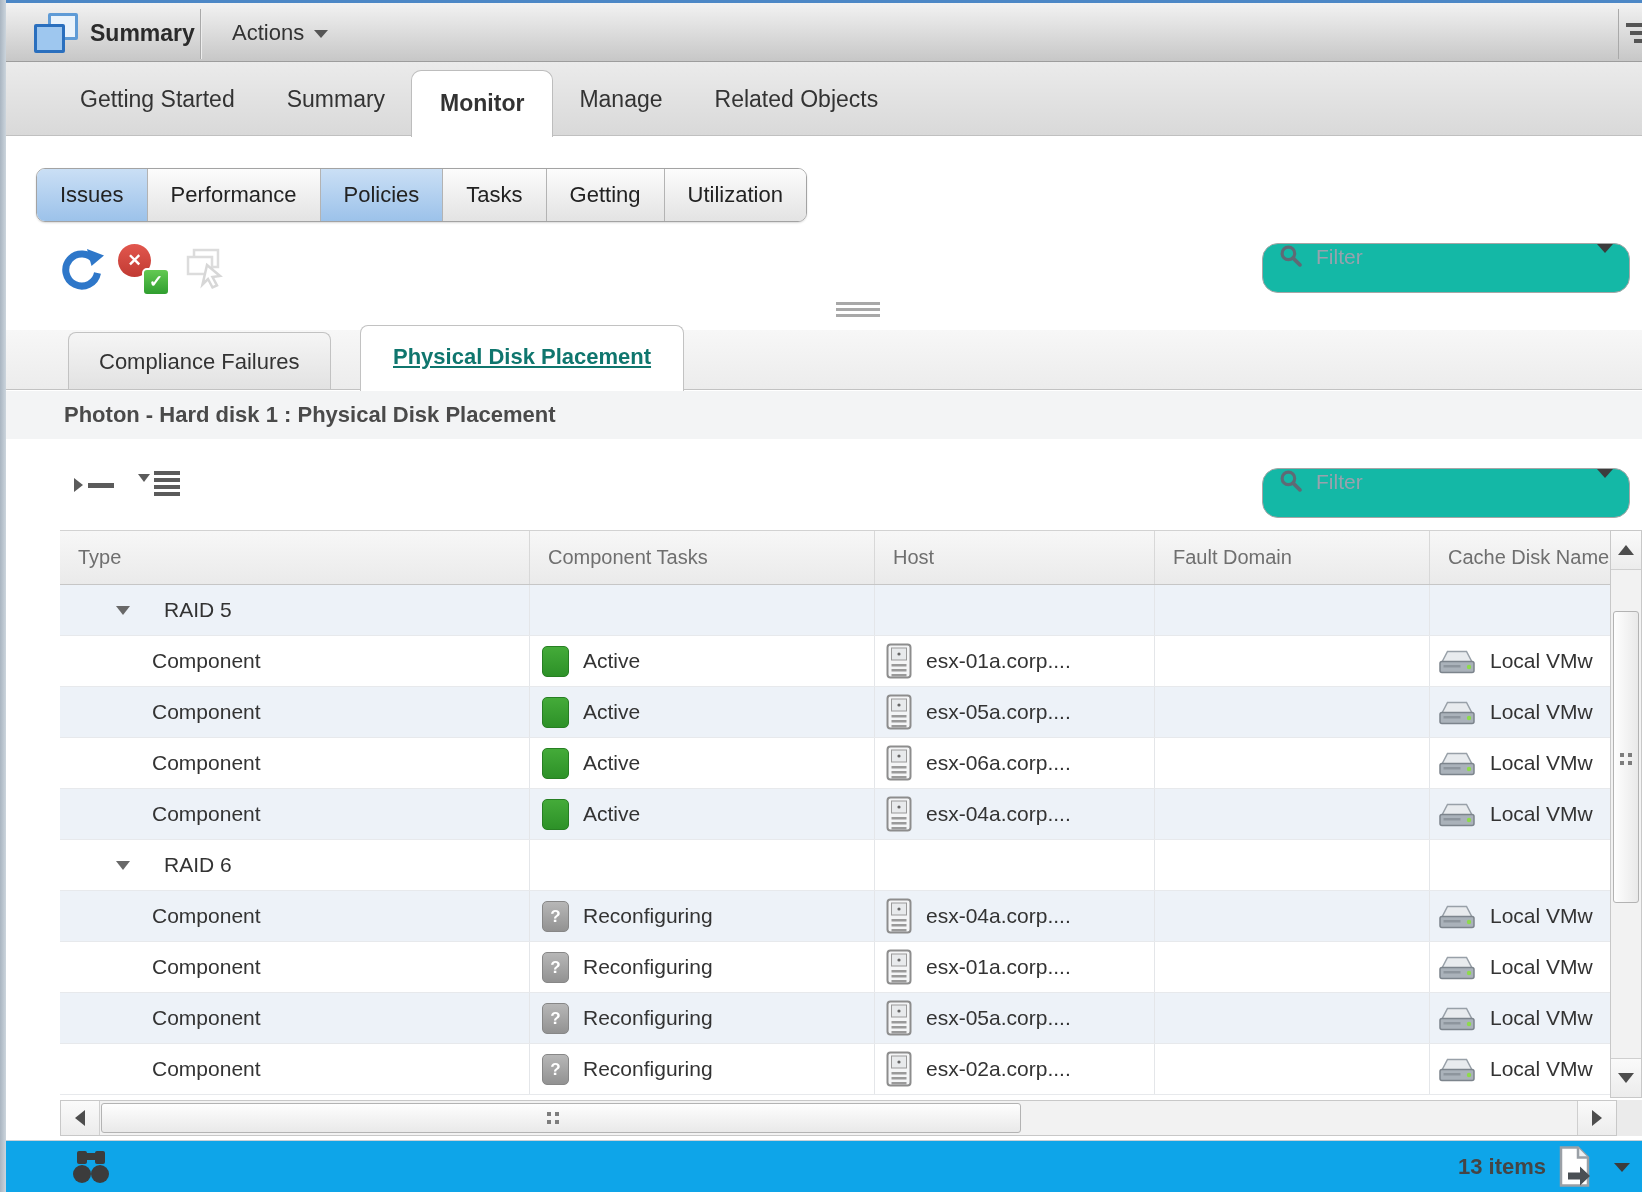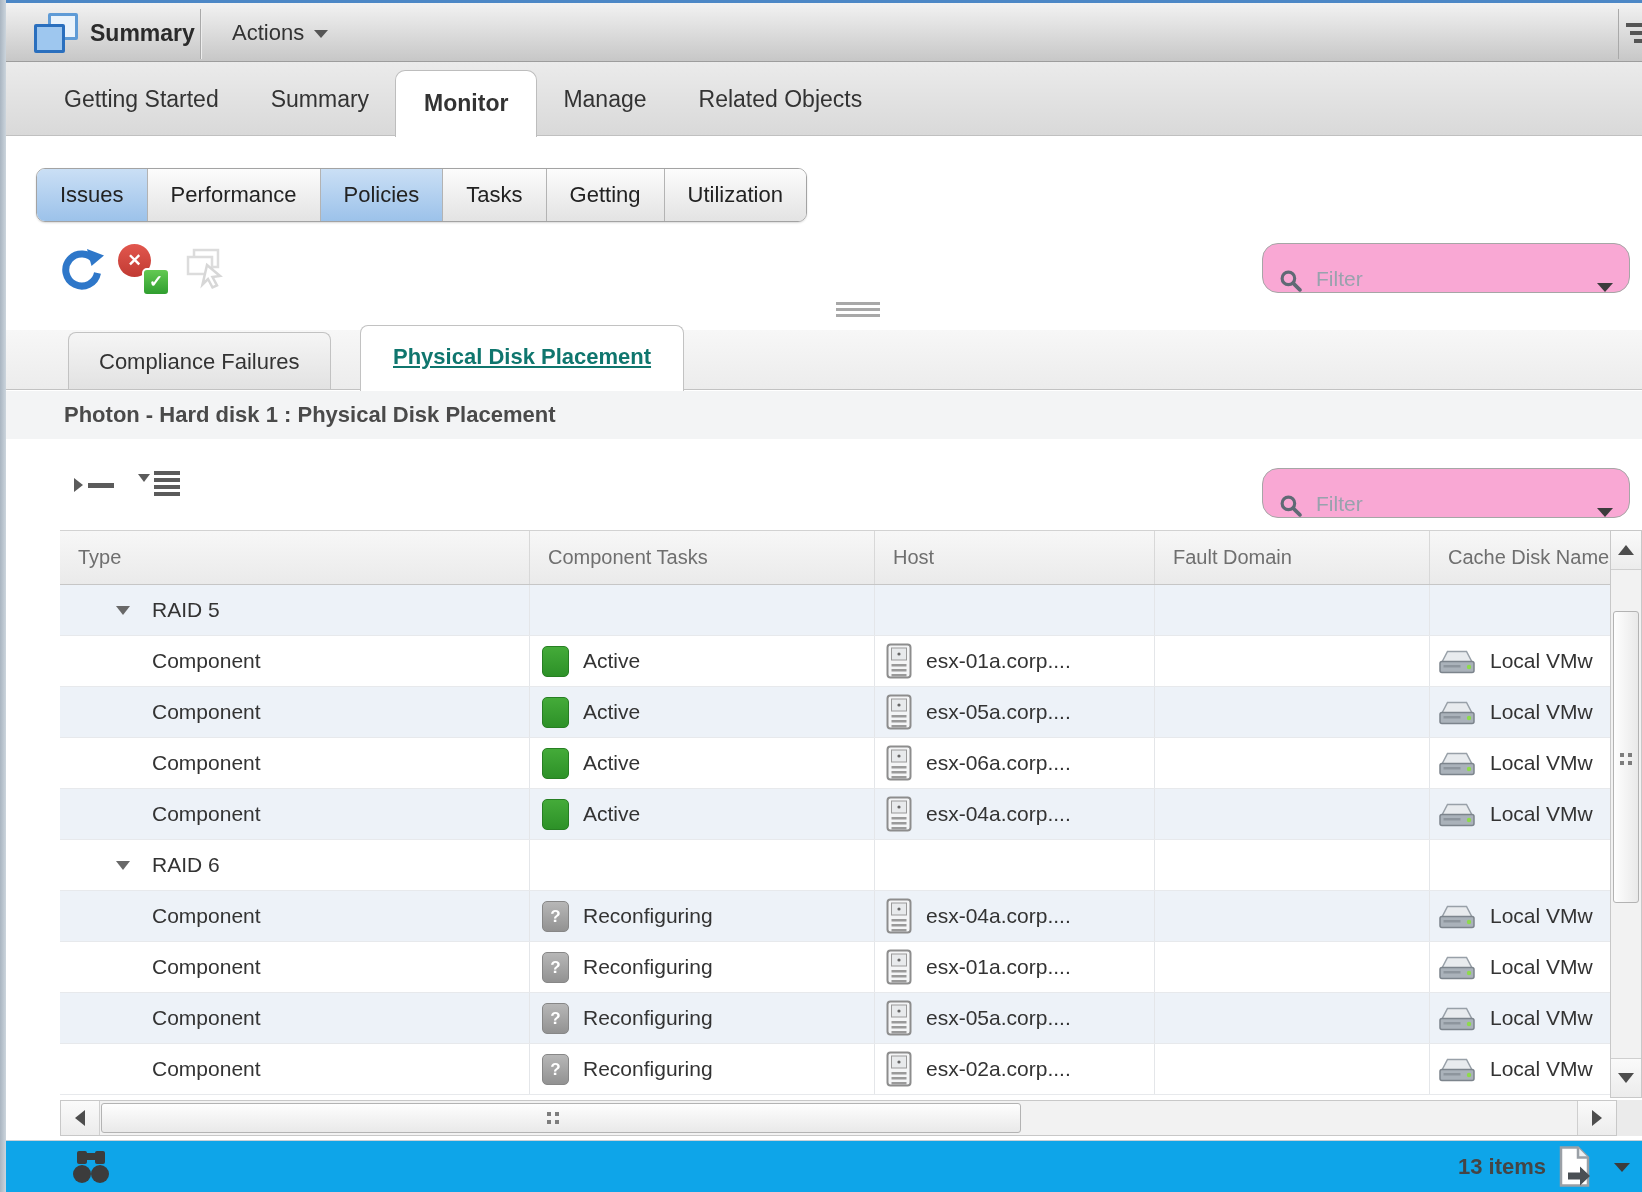--- a/index.html
+++ b/index.html
@@ -22,21 +22,21 @@
   .cdown{display:inline-block;margin-left:10px;vertical-align:middle;width:0;height:0;
     border-left:7px solid transparent;border-right:7px solid transparent;border-top:8px solid #555;}
   .tbsep2{position:absolute;left:1618px;top:6px;width:1px;height:50px;background:#a9a9a9;}
   .ovf{position:absolute;left:1626px;top:20px;width:16px;}
   .ovf div{height:4px;background:#555;margin-bottom:4px;margin-left:auto;}
   .ovf .b1{width:16px;} .ovf .b2{width:12px;} .ovf .b3{width:8px;}
 
   
   .maintabs{position:absolute;left:0;top:62px;width:1642px;height:74px;box-sizing:border-box;
     background:linear-gradient(#ebebeb,#d9d9d9);border-bottom:1px solid #c0c0c0;
-    display:flex;align-items:stretch;padding-left:38px;}
+    display:flex;align-items:stretch;padding-left:54px;}
   .mtab{line-height:74px;padding:0 26px;font-size:23px;color:#333;}
   .mtab.active{background:#fff;border:1px solid #bdbdbd;border-bottom:none;border-radius:10px 10px 0 0;
     font-weight:bold;height:67px;line-height:65px;margin-top:8px;margin-bottom:-1px;padding:0 28px;box-sizing:border-box;}
 
   
   .subtabs{position:absolute;left:36px;top:168px;display:inline-flex;border:1px solid #a3a3a3;
     border-radius:9px;overflow:hidden;box-shadow:0 1px 2px rgba(0,0,0,.15);}
   .stab{line-height:52px;padding:0 23px;font-size:22px;color:#222;
     background:linear-gradient(#fcfcfc,#e3e3e3);border-right:1px solid #b3b3b3;}
   .stab:last-child{border-right:none;}
@@ -46,22 +46,22 @@
   .tico{position:absolute;}
   #icoRefresh{left:58px;top:246px;}
   #icoComp{left:118px;top:244px;width:52px;height:52px;}
   #icoComp .red{position:absolute;left:0;top:0;width:33px;height:33px;border-radius:50%;
     background:linear-gradient(#e2574e,#c13a33);color:#fff;font-size:17px;font-weight:bold;text-align:center;line-height:33px;}
   #icoComp .grn{position:absolute;right:0;bottom:0;width:28px;height:28px;border-radius:5px;box-sizing:border-box;
     background:linear-gradient(#63c952,#2f9e2f);border:2px solid #fff;color:#fff;font-size:17px;font-weight:bold;text-align:center;line-height:24px;}
   #icoReapply{left:182px;top:246px;opacity:.6;}
 
   
-  .filterbox{position:absolute;width:368px;height:50px;border:1px solid #a6a6a6;border-radius:16px;background:#f9a8d4;
-    display:flex;align-items:flex-end;padding:0 16px;box-sizing:border-box;}
+  .filterbox{position:absolute;width:368px;height:50px;border:1px solid #a6a6a6;border-radius:16px;background:#14b8a6;
+    display:flex;align-items:flex-start;padding:0 16px;box-sizing:border-box;}
   #filter1{left:1262px;top:243px;}
   #filter2{left:1262px;top:468px;}
   .filterbox input{flex:1;border:none;outline:none;font-size:21px;color:#444;margin-left:12px;
     font-family:inherit;background:transparent;min-width:0;}
   .filterbox input::placeholder{color:#98a2ad;}
   .fcaret{width:0;height:0;border-left:8px solid transparent;border-right:8px solid transparent;border-top:9px solid #3c3c3c;}
 
   .splitgrip{position:absolute;left:836px;top:302px;width:44px;}
   .splitgrip div{height:3px;background:#a8a8a8;margin-bottom:3px;}
 
@@ -95,21 +95,21 @@
     border-right:1px solid #d8d8d8;white-space:nowrap;overflow:hidden;}
   .hcell:last-child{border-right:none;}
 
   .tbody{position:absolute;left:60px;top:585px;width:1550px;height:513px;overflow:hidden;}
   .trow{display:grid;grid-template-columns:470px 345px 280px 275px 1fr;height:51px;box-sizing:border-box;
     border-bottom:1px solid #e7e9ec;background:#fff;}
   .trow.tint{background:#edf2f8;}
   .cell{display:flex;align-items:center;border-right:1px solid #e4e6e9;overflow:hidden;white-space:nowrap;font-size:21px;color:#333;}
   .cell.cl{border-right:none;}
   .gcaret{width:0;height:0;border-left:7px solid transparent;border-right:7px solid transparent;border-top:9px solid #686868;margin-left:56px;flex:0 0 auto;}
-  .ctype .lbl{margin-left:22px;}
+  .ctype .lbl{margin-left:34px;}
   .ctype.comp .lbl{margin-left:92px;}
   .sic{width:27px;height:31px;border-radius:5px;margin-left:12px;flex:0 0 auto;box-sizing:border-box;}
   .sic.act{background:linear-gradient(#44ab39,#2d9128);border:1px solid #277f23;}
   .sic.rec{background:linear-gradient(#b7b7b7,#929292);border:1px solid #878787;color:#fff;font-size:17px;font-weight:bold;text-align:center;line-height:29px;}
   .lbl2{margin-left:14px;}
   .hico{margin-left:11px;display:flex;flex:0 0 auto;}
   .dico{margin-left:8px;display:flex;flex:0 0 auto;}
 
   
   .vscroll{position:absolute;left:1610px;top:530px;width:32px;height:568px;box-sizing:border-box;

